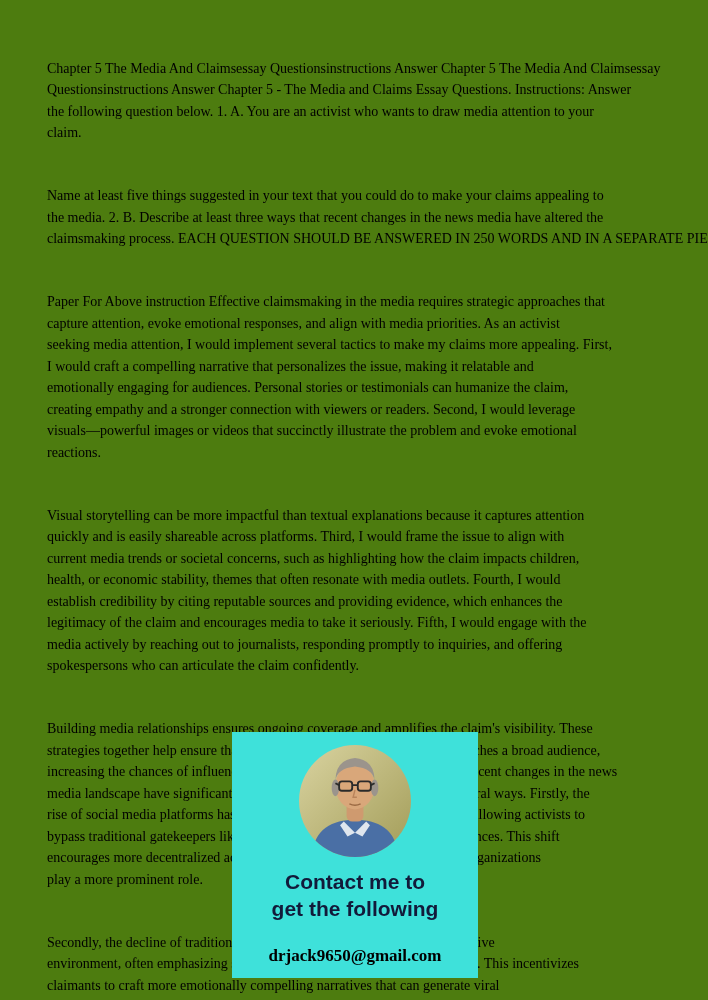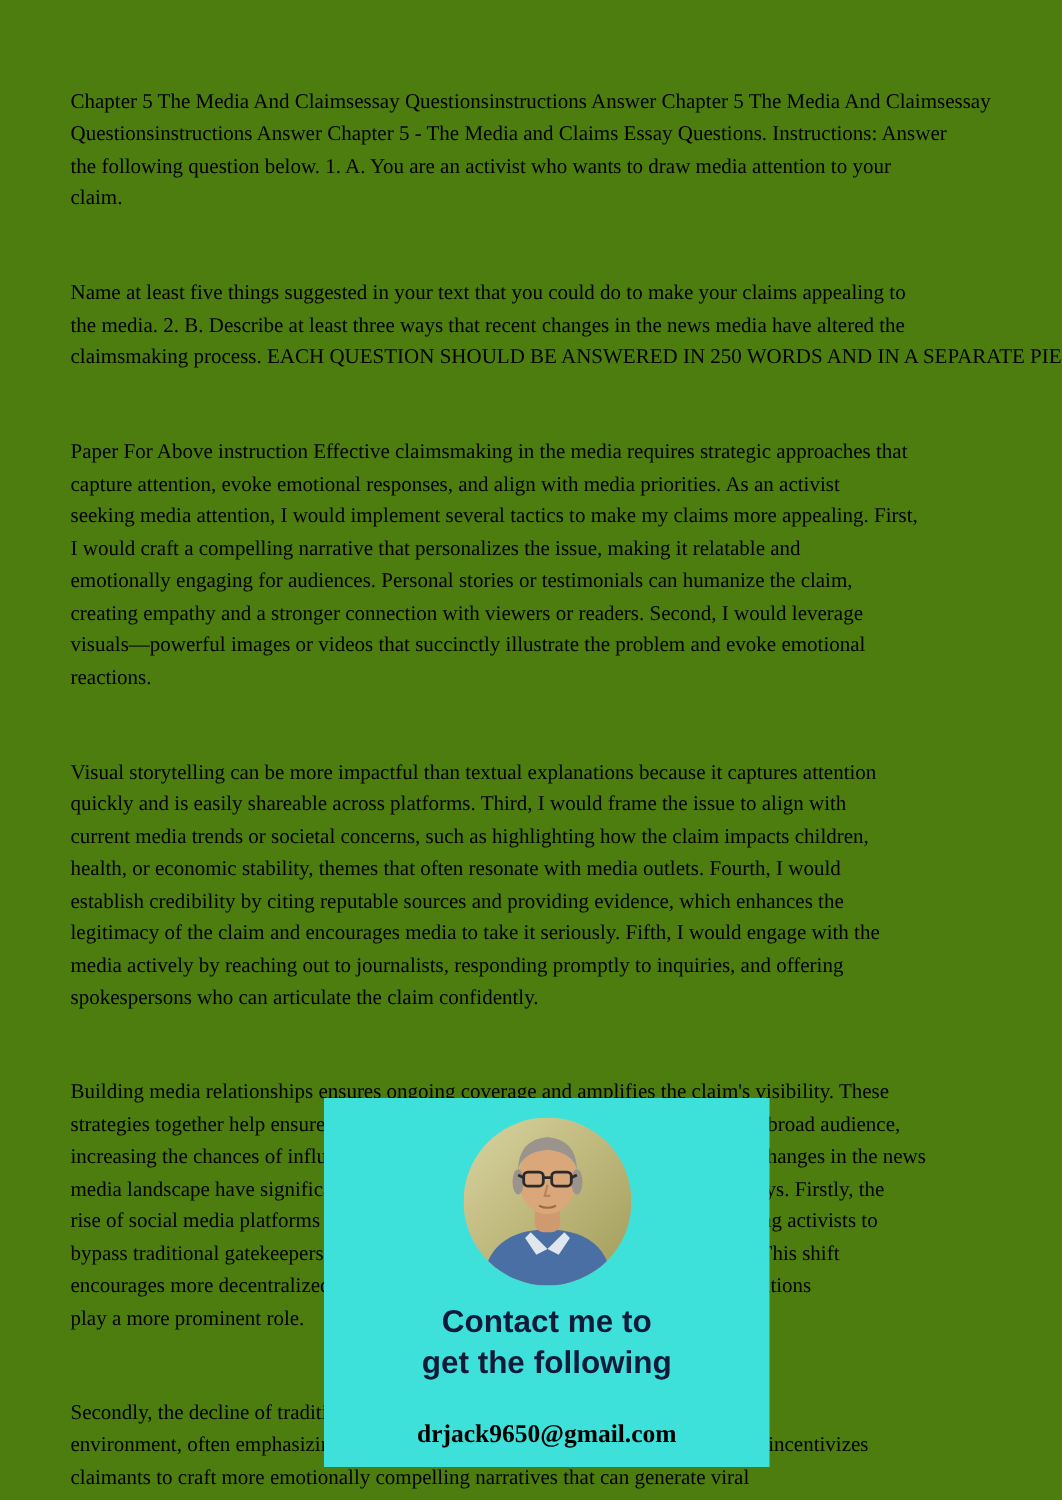--- a/index.html
+++ b/index.html
@@ -19,23 +19,23 @@
     width: 900px; 
     color: #000000;
     font-size: 14px;
     line-height: 21.5px;
     white-space: pre-line; 
   }
   .essay-body p { margin: 0 0 20px 0; }
 
   .contact-card {
     position: absolute;
-    left: 216px;
+    left: 232px;
     top: 732px;
-    width: 297px;
+    width: 246px;
     height: 246px;
     background: #3ee1da;
     display: flex;
     flex-direction: column;
     align-items: center;
     box-sizing: border-box;
   }
   .photo-wrap {
     margin-top: 13px;
     width: 112px;

